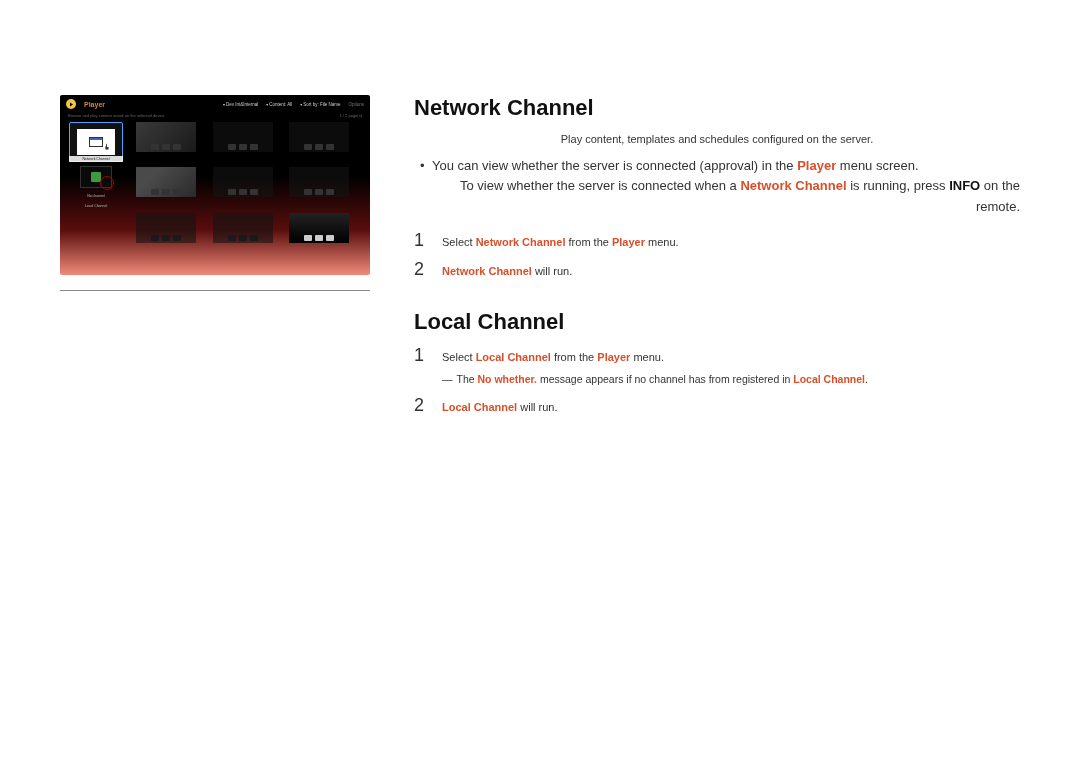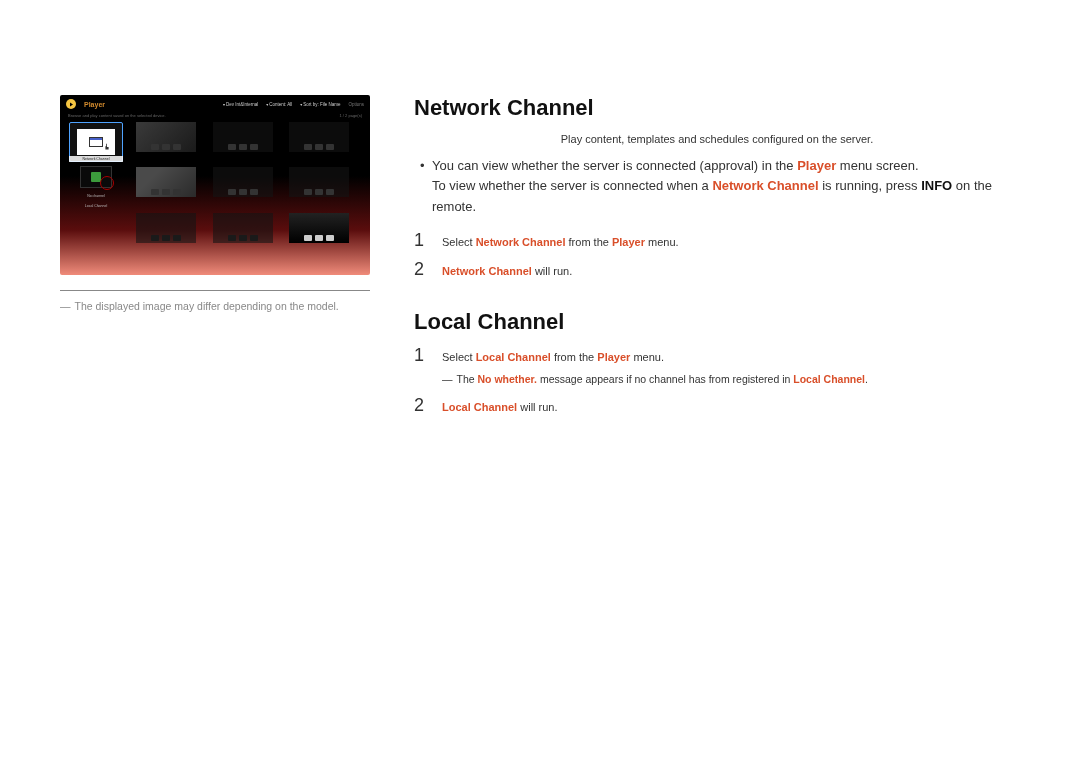--- a/index.html
+++ b/index.html
@@ -77,21 +77,21 @@
   .caption { font-size: 10.5px; color: #888; line-height:1.5; }
   .cap-dash { margin-right:4px; }
 
   
   h2 { font-size: 22px; font-weight: 700; color: #111; margin-bottom: 10px; }
   h2.second { margin-top: 28px; }
   .desc { font-size: 11px; color: #333; margin-bottom: 8px; line-height:1.5;text-align:center; }
   .bullets { list-style: none; padding-left: 18px; margin-bottom: 12px; }
   .bullets li { font-size: 13px; color: #333; line-height: 1.6; position:relative; }
   .bullets li::before { content:"•"; position:absolute; left:-12px; }
-  .bullets li .line2 { display:block; }
+  .bullets li .line2 { display:block;text-align:right; }
   .step { display:flex; gap: 14px; margin-bottom: 8px; }
   .step-num { font-size: 18px; color:#333; font-weight:400; width:14px; }
   .step-body { font-size: 11px; color:#333; line-height:1.6; padding-top:4px; }
   .accent { color:#d94f2a; font-weight:600; }
   .bold { font-weight:700; color:#111; }
   .dash-note { font-size: 10.5px; color:#333; padding-left:0; display:flex; gap:4px; margin-top:4px;}
   .dash-note .dash { color:#333; }
 </style>
 </head>
 <body>
@@ -188,23 +188,20 @@
           <div class="thumb img3">
               <span class="mini-ic light"></span>
               <span class="mini-ic light"></span>
               <span class="mini-ic light"></span>
             </div>
         </div>
       </div>
     </div>
 
     <hr class="figure-hr">
-    <div class="caption">
-      <span class="cap-dash">―</span><span>The displayed image may differ depending on the model.</span>
-    </div>
   </div>
 
   <div class="right-col">
 
     <h2>Network Channel</h2>
     <p class="desc">Play content, templates and schedules configured on the server.</p>
     <ul class="bullets">
       <li>
         <span>You can view whether the server is connected (approval) in the </span><span class="accent">Player</span><span> menu screen.</span>
         <span class="line2">

